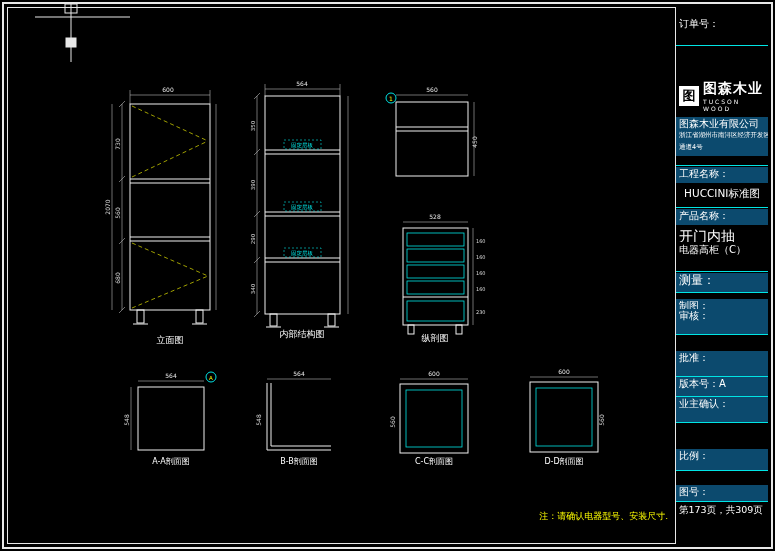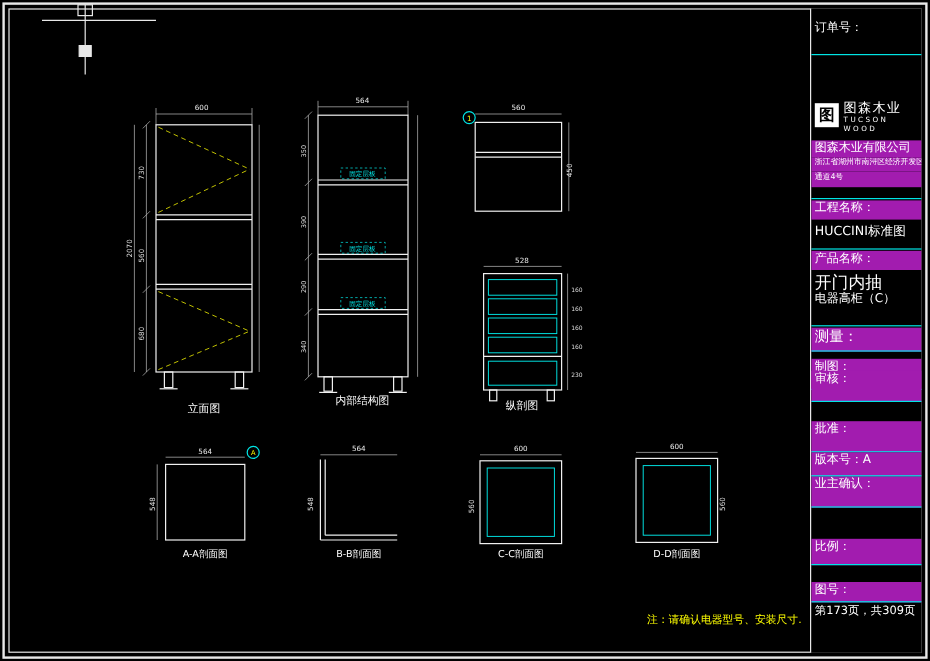--- a/index.html
+++ b/index.html
@@ -6,29 +6,29 @@
   html,body{background:#000}
   body{width:775px;height:551px;position:relative;overflow:hidden;
        font-family:"DejaVu Sans",sans-serif;color:#fff}
   .frame-outer{position:absolute;left:2px;top:2px;right:2px;bottom:2px;border:2px solid #e8e8e8}
   .frame-inner{position:absolute;left:7px;top:7px;right:7px;bottom:7px;border:1px solid #e8e8e8}
   svg.drawing{position:absolute;left:0;top:0;pointer-events:none}
   .titleblock{position:absolute;left:675px;top:7px;width:93px;height:537px;
               border-left:1px solid #e8e8e8;background:#000;overflow:hidden}
   .tb-row{position:absolute;left:0;width:100%;color:#fff;padding:1px 3px;
           line-height:1.15;overflow:hidden;white-space:nowrap}
-  .gray{background:#a21caf}
+  .gray{background:#0c4a6e}
   .cyan-b{border-bottom:1px solid #00e5e5}
   .bold{font-weight:normal}
-  .center{}
+  .center{text-align:center}
   .tb-sep{position:absolute;left:0;width:100%;height:0;border-top:1px solid #00e5e5}
   .tb-logo{position:absolute;left:0;width:100%;display:flex;align-items:center;gap:4px;padding:0 3px}
   .logo-mark{width:20px;height:20px;background:#fff;color:#000;font-weight:bold;font-size:13px;
              display:flex;align-items:center;justify-content:center;flex:0 0 auto}
-  .logo-text{font-size:11px;font-weight:normal;letter-spacing:1px}
+  .logo-text{font-size:14px;font-weight:bold;letter-spacing:1px}
   .logo-sub{font-size:6px;letter-spacing:2px}
   text{font-family:"DejaVu Sans",sans-serif}
 </style>
 </head>
 <body>
 
 <div class="frame-outer"></div>
 <div class="frame-inner"></div>
 
 <svg class="drawing" width="775" height="551" viewBox="0 0 775 551">

